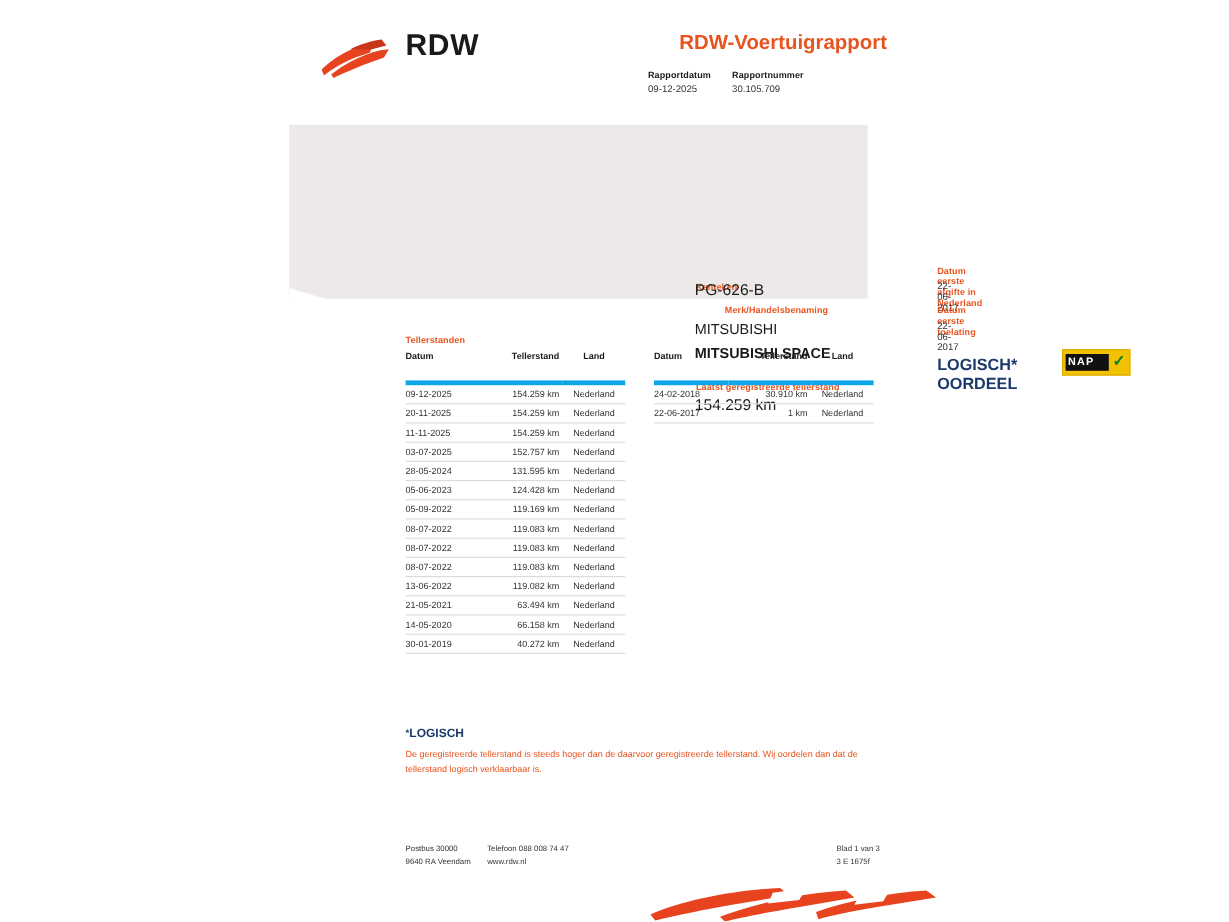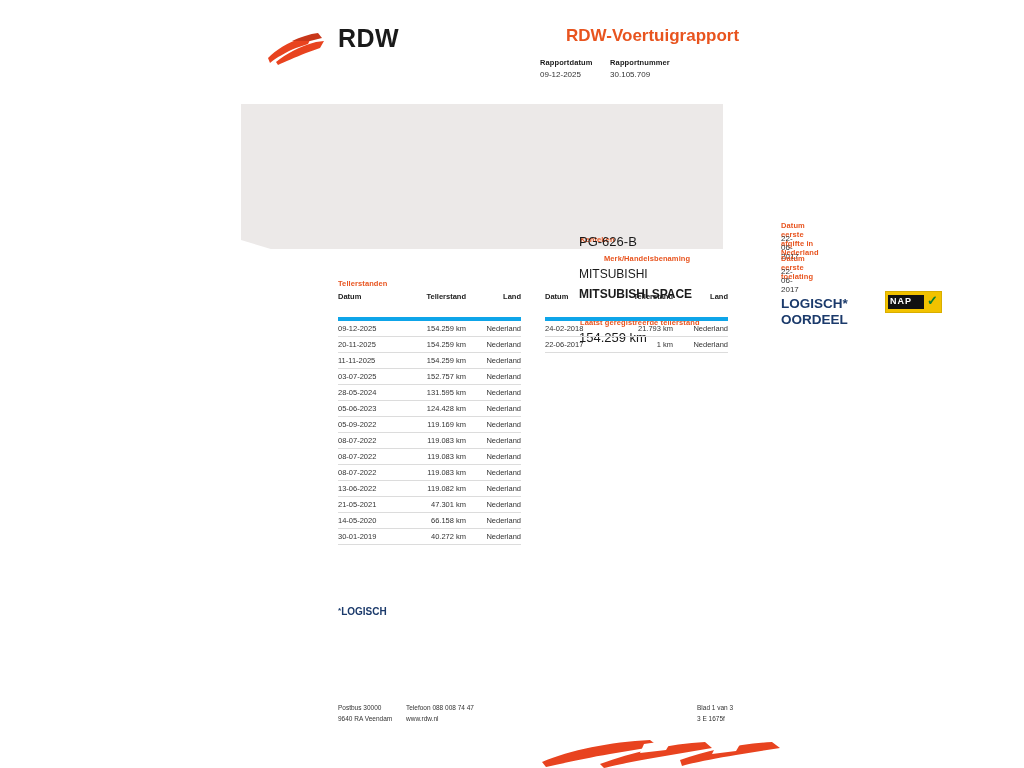--- a/index.html
+++ b/index.html
@@ -190,21 +190,21 @@
     padding: 0 0 16px 0;
     text-align: left;
   }
   table.tellertable td {
     padding: 3px 0 3px 0;
     border-bottom: 1px solid #dcdcdc;
     white-space: nowrap;
   }
   table.tellertable .c-datum  { width: 62px; text-align: left; }
   table.tellertable .c-stand  { width: 66px; text-align: right; padding-right: 3px; }
-  table.tellertable .c-land   { width: 52px; text-align: right; }
+  table.tellertable .c-land   { width: 52px; text-align: center; }
   #table-left  { left: 338px; top: 292px; }
   #table-right { left: 545px; top: 292px; }
 
   
   .logisch-title {
     position: absolute;
     left: 338px;
     top: 606px;
     font-size: 10px;
     font-weight: bold;
@@ -374,21 +374,21 @@
           <td class="c-stand">119.083 km</td>
           <td class="c-land">Nederland</td>
         </tr>
         <tr>
           <td class="c-datum">13-06-2022</td>
           <td class="c-stand">119.082 km</td>
           <td class="c-land">Nederland</td>
         </tr>
         <tr>
           <td class="c-datum">21-05-2021</td>
-          <td class="c-stand">47.301 km</td>
+          <td class="c-stand">63.494 km</td>
           <td class="c-land">Nederland</td>
         </tr>
         <tr>
           <td class="c-datum">14-05-2020</td>
           <td class="c-stand">66.158 km</td>
           <td class="c-land">Nederland</td>
         </tr>
         <tr>
           <td class="c-datum">30-01-2019</td>
           <td class="c-stand">40.272 km</td>
@@ -401,34 +401,35 @@
     <thead>
       <tr>
         <th class="c-datum">Datum</th>
         <th class="c-stand">Tellerstand</th>
         <th class="c-land">Land</th>
       </tr>
     </thead>
     <tbody>
         <tr>
           <td class="c-datum">24-02-2018</td>
-          <td class="c-stand">21.793 km</td>
+          <td class="c-stand">30.910 km</td>
           <td class="c-land">Nederland</td>
         </tr>
         <tr>
           <td class="c-datum">22-06-2017</td>
           <td class="c-stand">1 km</td>
           <td class="c-land">Nederland</td>
         </tr>
       </tbody>
   </table>
 
   <div class="logisch-title">
     <span class="star">*</span><span>LOGISCH</span>
   </div>
+  <div class="logisch-body">De geregistreerde tellerstand is steeds hoger dan de daarvoor geregistreerde tellerstand. Wij oordelen dan dat de tellerstand logisch verklaarbaar is.</div>
 
   <div class="footer">
     <div class="f-col1">
       <div>Postbus 30000</div>
       <div>9640 RA Veendam</div>
     </div>
     <div class="f-col2">
       <div>Telefoon 088 008 74 47</div>
       <div>www.rdw.nl</div>
     </div>

